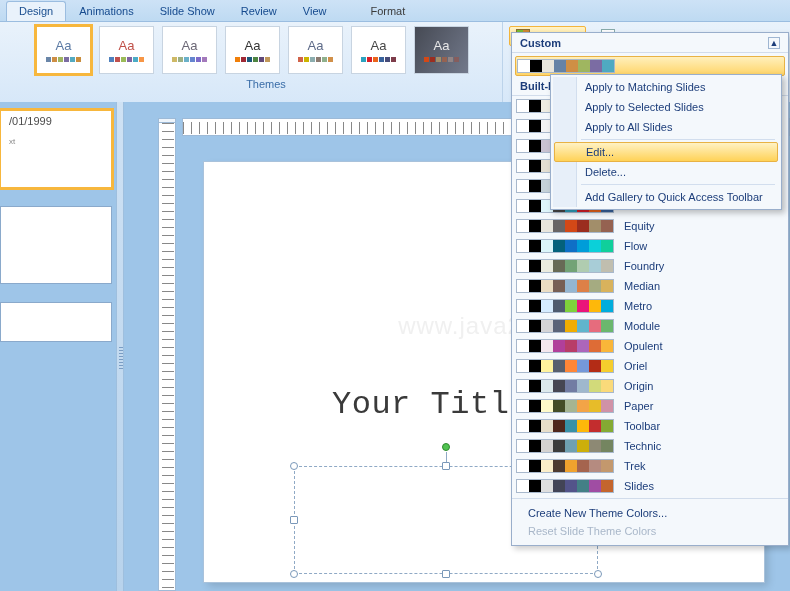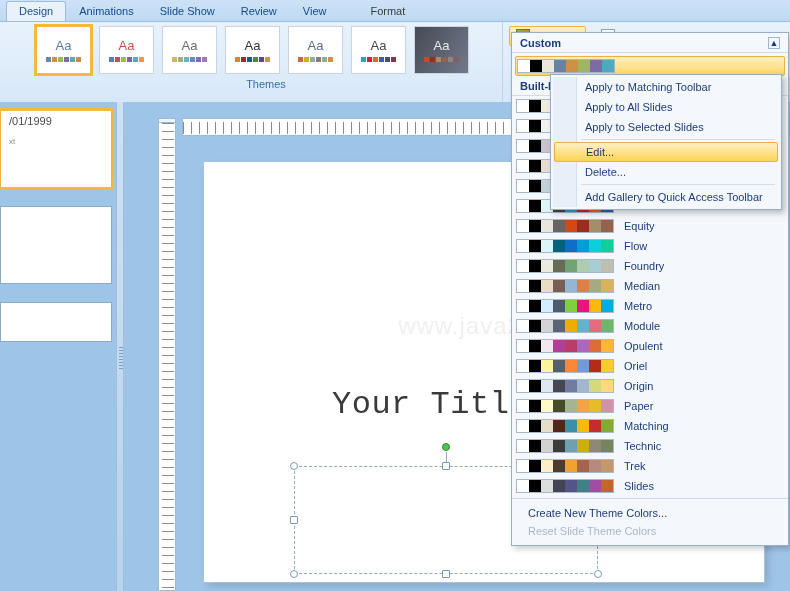--- a/index.html
+++ b/index.html
@@ -455,21 +455,21 @@
         <span class="sw">
           <span style="background: rgb(255, 255, 255);"></span>
           <span style="background: rgb(0, 0, 0);"></span>
           <span style="background: rgb(231, 222, 201);"></span>
           <span style="background: rgb(79, 39, 28);"></span>
           <span style="background: rgb(56, 145, 167);"></span>
           <span style="background: rgb(254, 184, 10);"></span>
           <span style="background: rgb(195, 45, 46);"></span>
           <span style="background: rgb(132, 170, 51);"></span>
         </span>
-        <span class="nm">Matching</span>
+        <span class="nm">Toolbar</span>
       </div>
       <div class="scheme-row">
         <span class="sw">
           <span style="background: rgb(255, 255, 255);"></span>
           <span style="background: rgb(0, 0, 0);"></span>
           <span style="background: rgb(212, 210, 208);"></span>
           <span style="background: rgb(59, 59, 59);"></span>
           <span style="background: rgb(110, 160, 176);"></span>
           <span style="background: rgb(204, 175, 10);"></span>
           <span style="background: rgb(141, 137, 116);"></span>
@@ -505,21 +505,21 @@
       </div>
     </div>
   <div class="foot">
     <div>Create New Theme Colors...</div>
     <div class="dis">Reset Slide Theme Colors</div>
   </div>
 </div>
 
 <div class="ctx">
   <div class="strip"></div>
-  <div class="ctx-item">Apply to Matching Toolbar</div>
+  <div class="ctx-item">Apply to Matching Slides</div>
+  <div class="ctx-item">Apply to Selected Slides</div>
   <div class="ctx-item">Apply to All Slides</div>
-  <div class="ctx-item">Apply to Selected Slides</div>
   <div class="ctx-sep"></div>
   <div class="ctx-item hov">Edit...</div>
   <div class="ctx-item">Delete...</div>
   <div class="ctx-sep"></div>
   <div class="ctx-item">Add Gallery to Quick Access Toolbar</div>
 </div>
 
 </body></html>

